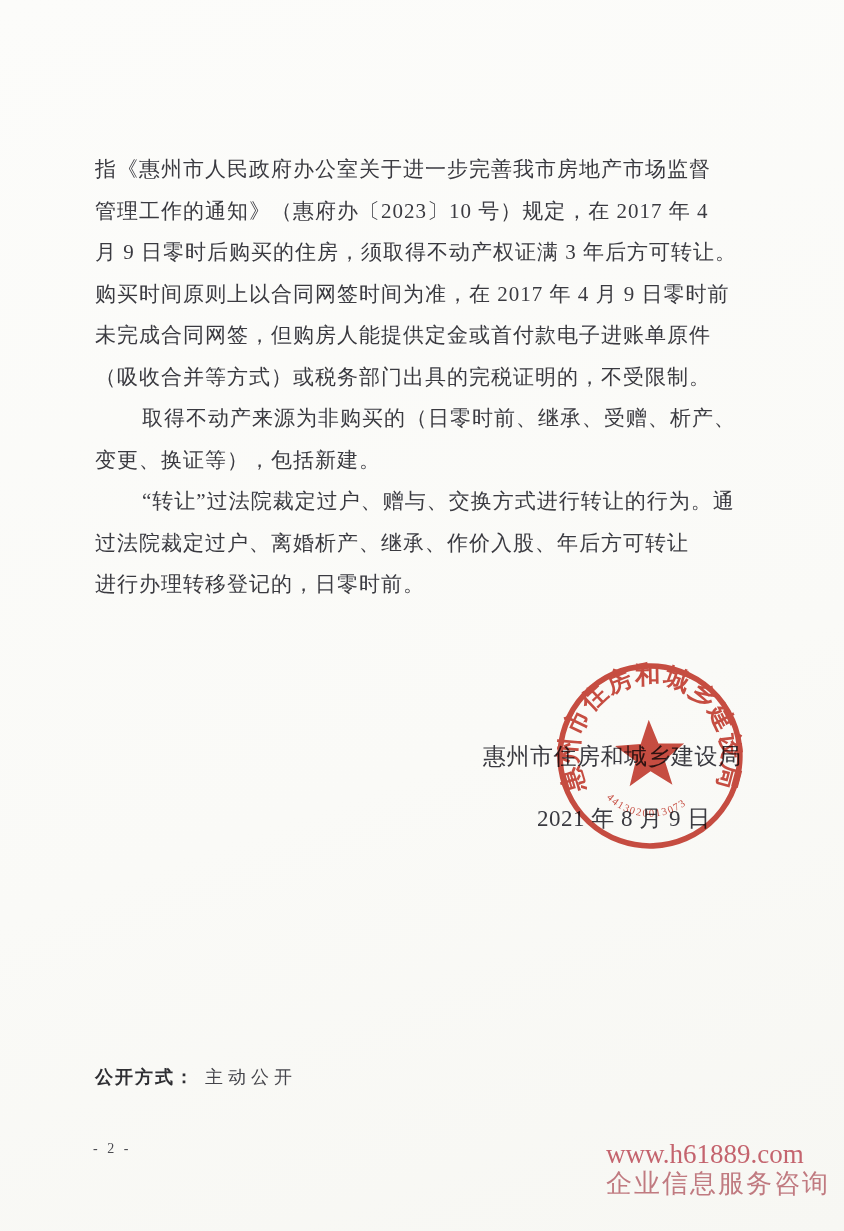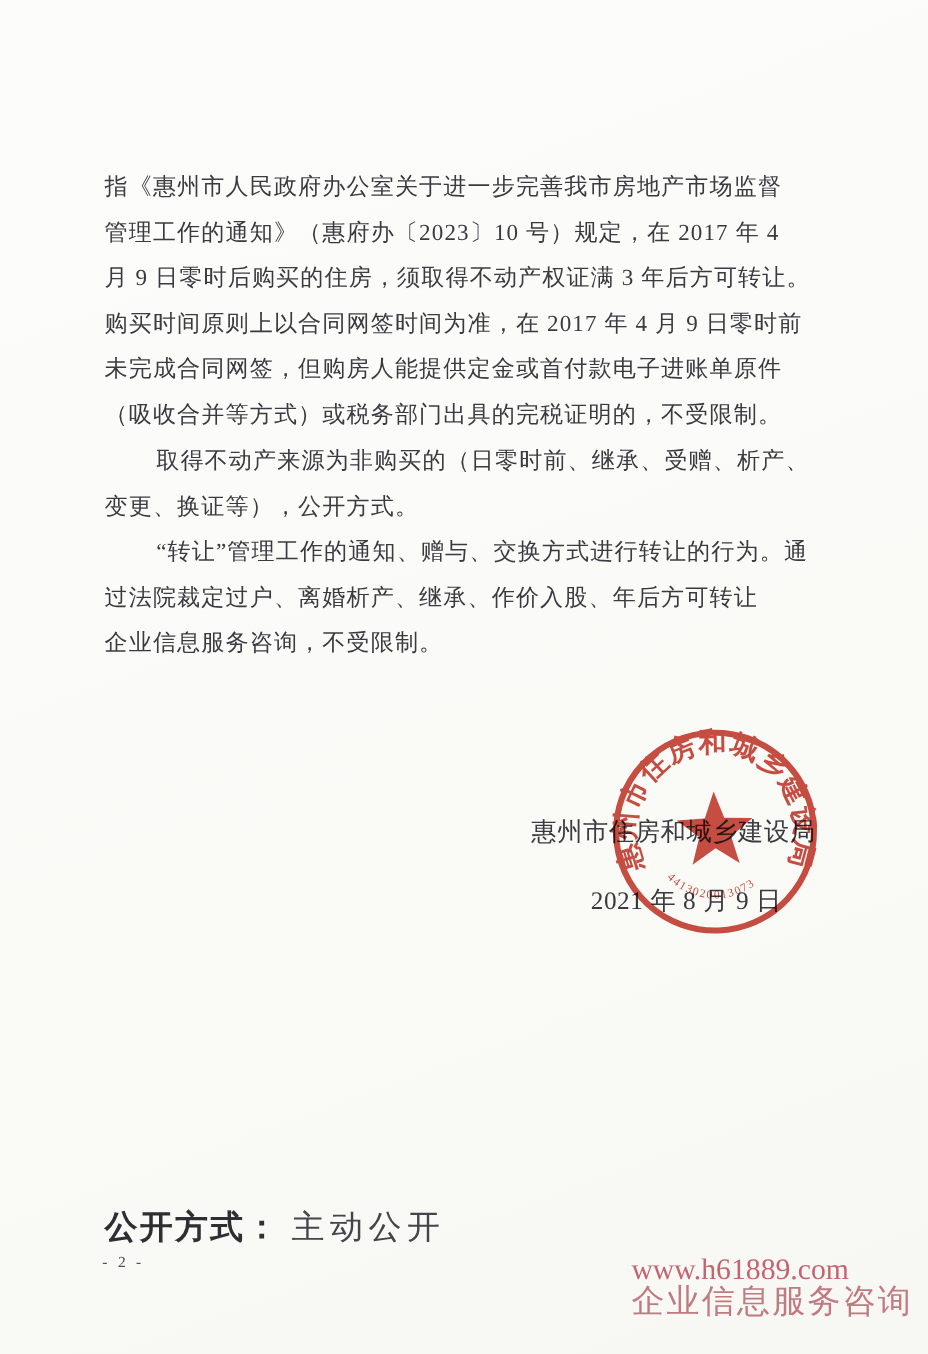--- a/index.html
+++ b/index.html
@@ -30,22 +30,22 @@
   .signature .date{margin-top:31px;padding-left:54px;white-space:nowrap;}
   
   .seal{
     position:absolute;left:551px;top:657px;width:198px;height:198px;
     mix-blend-mode:multiply;opacity:.9;
     transform:rotate(-2deg);
   }
   .seal text{fill:#c43a2e;font-family:"Liberation Serif","DejaVu Serif",serif;}
   
   .footer{
-    position:absolute;left:95px;top:1095px;
-    font-size:30px;color:#2f2f33;white-space:nowrap;
+    position:absolute;left:95px;top:1065px;
+    font-size:18px;color:#2f2f33;white-space:nowrap;
   }
   .footer .label{
     font-family:"Liberation Sans","DejaVu Sans",sans-serif;
     font-weight:bold;letter-spacing:2px;
   }
   .footer .value{
     font-family:"Liberation Serif","DejaVu Serif",serif;
     letter-spacing:5px;margin-left:10px;color:#45454b;
   }
   .page-number{
@@ -56,41 +56,41 @@
   
   .watermark{
     position:absolute;right:14px;top:1140px;
     line-height:29px;
   }
   .watermark .wm-url{
     font-size:27px;color:#c4646e;
     font-family:"Liberation Serif","DejaVu Serif",serif;
   }
   .watermark .wm-caption{
-    font-size:30px;color:#c07a80;letter-spacing:2px;
+    font-size:26px;color:#c07a80;letter-spacing:2px;
     font-family:"Liberation Serif","DejaVu Serif",serif;
   }
 </style>
 </head>
 <body>
 
 <div class="page">
 
   <div class="body-text">
     <div class="body-line">指《惠州市人民政府办公室关于进一步完善我市房地产市场监督</div>
     <div class="body-line">管理工作的通知》（惠府办〔2023〕10 号）规定，在 2017 年 4</div>
     <div class="body-line">月 9 日零时后购买的住房，须取得不动产权证满 3 年后方可转让。</div>
     <div class="body-line">购买时间原则上以合同网签时间为准，在 2017 年 4 月 9 日零时前</div>
     <div class="body-line">未完成合同网签，但购房人能提供定金或首付款电子进账单原件</div>
     <div class="body-line">（吸收合并等方式）或税务部门出具的完税证明的，不受限制。</div>
     <div class="body-line indent">取得不动产来源为非购买的（日零时前、继承、受赠、析产、</div>
-    <div class="body-line">变更、换证等），公开方式。</div>
-    <div class="body-line indent">“转让”管理工作的通知、赠与、交换方式进行转让的行为。通</div>
+    <div class="body-line">变更、换证等），包括新建。</div>
+    <div class="body-line indent">“转让”过法院裁定过户、赠与、交换方式进行转让的行为。通</div>
     <div class="body-line">过法院裁定过户、离婚析产、继承、作价入股、年后方可转让</div>
-    <div class="body-line">企业信息服务咨询，不受限制。</div>
+    <div class="body-line">进行办理转移登记的，日零时前。</div>
   </div>
 
   <div class="signature">
     <div class="agency">惠州市住房和城乡建设局</div>
     <div class="date">2021 年 8 月 9 日</div>
   </div>
 
   <svg class="seal" viewBox="0 0 196 196" aria-hidden="true">
     <defs>
       <path id="arcTop" d="M 32.8,128.5 A 72,72 0 1 1 163.2,128.5" fill="none"></path>

